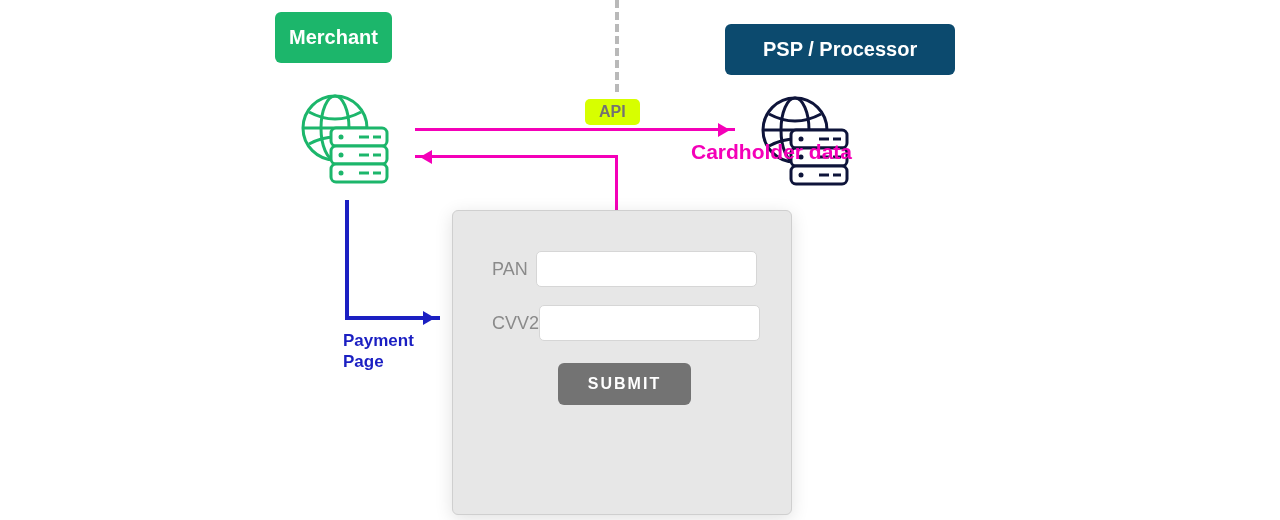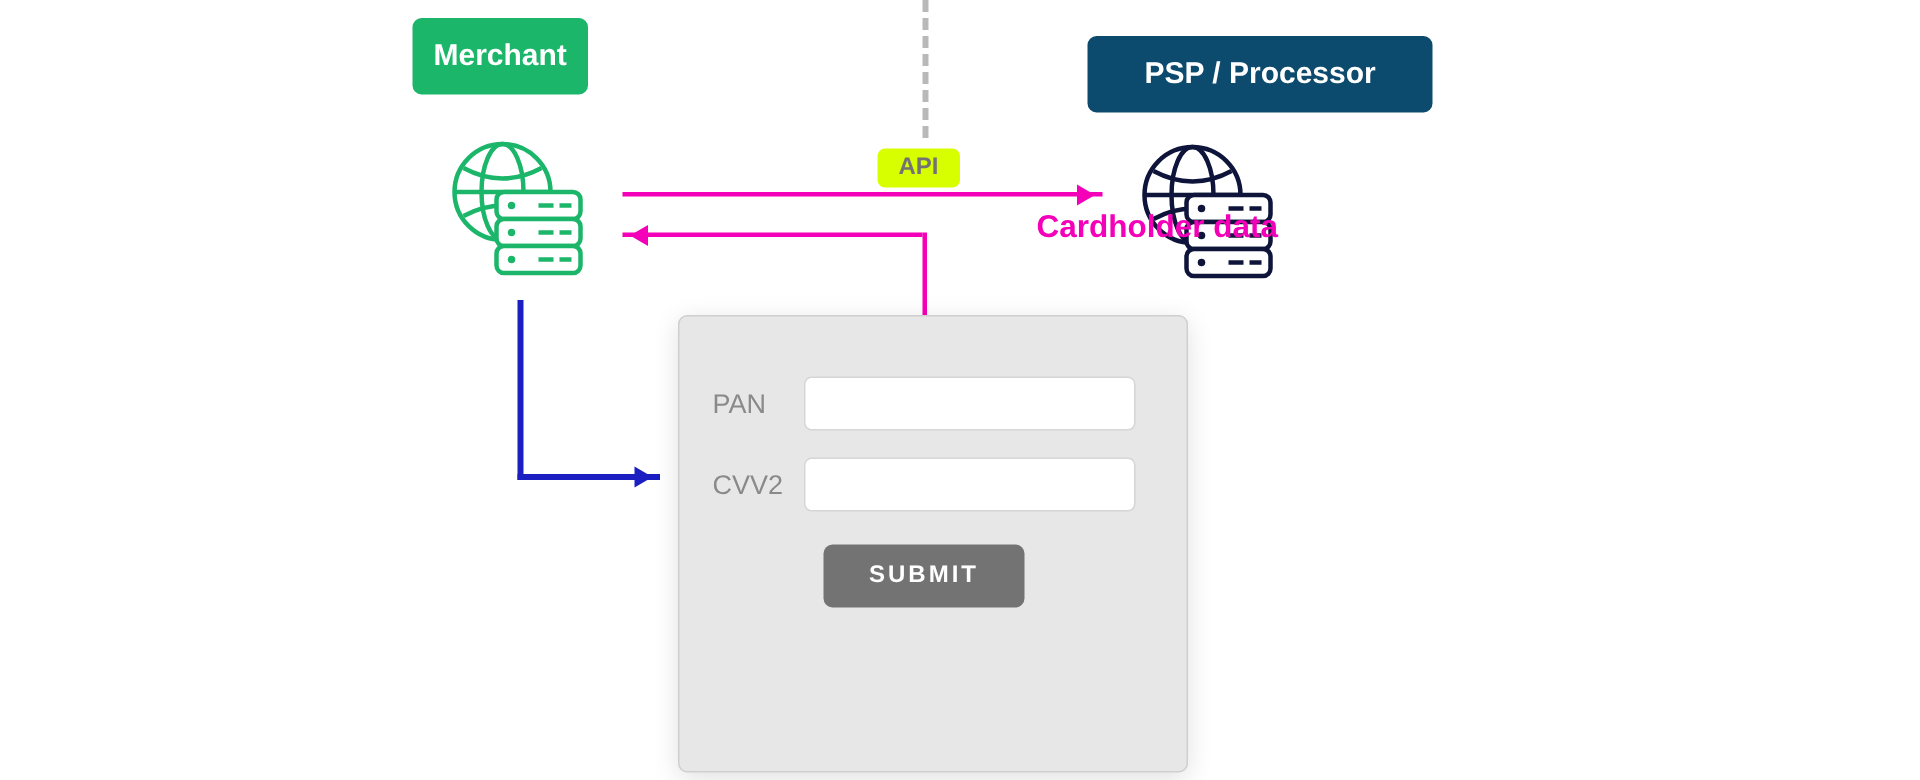--- a/index.html
+++ b/index.html
@@ -87,21 +87,21 @@
     color:#1b1fc2; font-weight:700; font-size:17px; line-height:1.25;
   }
 
   
   .card {
     position: absolute; left: 187px; top: 210px;
     width: 340px; height: 305px;
     background: #e7e7e7; border: 1px solid #cfcfcf;
     border-radius: 6px;
     box-shadow: 0 4px 18px rgba(0,0,0,0.12);
-    padding: 40px 34px 24px 22px;
+    padding: 40px 34px 24px 39px;
   }
   .row { display:flex; align-items:center; margin-bottom:18px; }
   .lbl { width: 70px; color:#8a8a8a; font-size:18px; font-weight:500; }
   .inp {
     flex:1; height:36px; background:#fff; border:1px solid #d6d6d6;
     border-radius:5px; padding:0 10px; font-size:15px; color:#777;
   }
   .inp.short { flex:0 0 120px; margin-left:0; }
   .submit {
     display:block; margin: 22px auto 0 auto;
@@ -172,20 +172,21 @@
   <div class="ch-arr-wrap">
     <div class="ch-arr-v"></div>
     <div class="ch-arr-h"></div>
   </div>
   <div class="ch-label">Cardholder data</div>
 
   <div class="pay-arr">
     <div class="v"></div>
       <div class="h"></div>
   </div>
+  <div class="pay-label">Payment<br>Page</div>
 
   <div class="card">
     <div class="row">
       <div class="lbl">PAN</div>
       <input class="inp" value="" style="">
     </div>
     <div class="row">
       <div class="lbl">CVV2</div>
       <input class="inp" value="" style="">
     </div>

